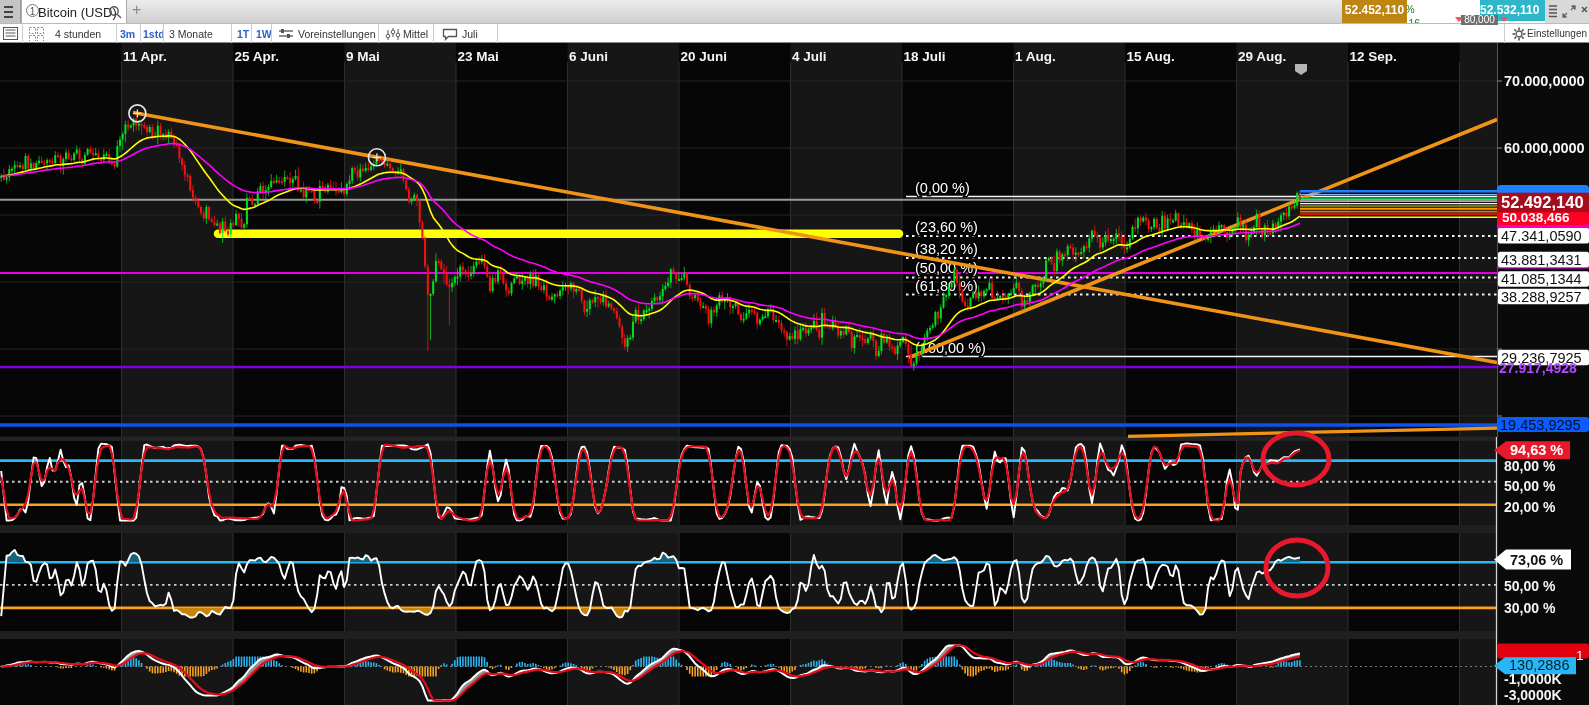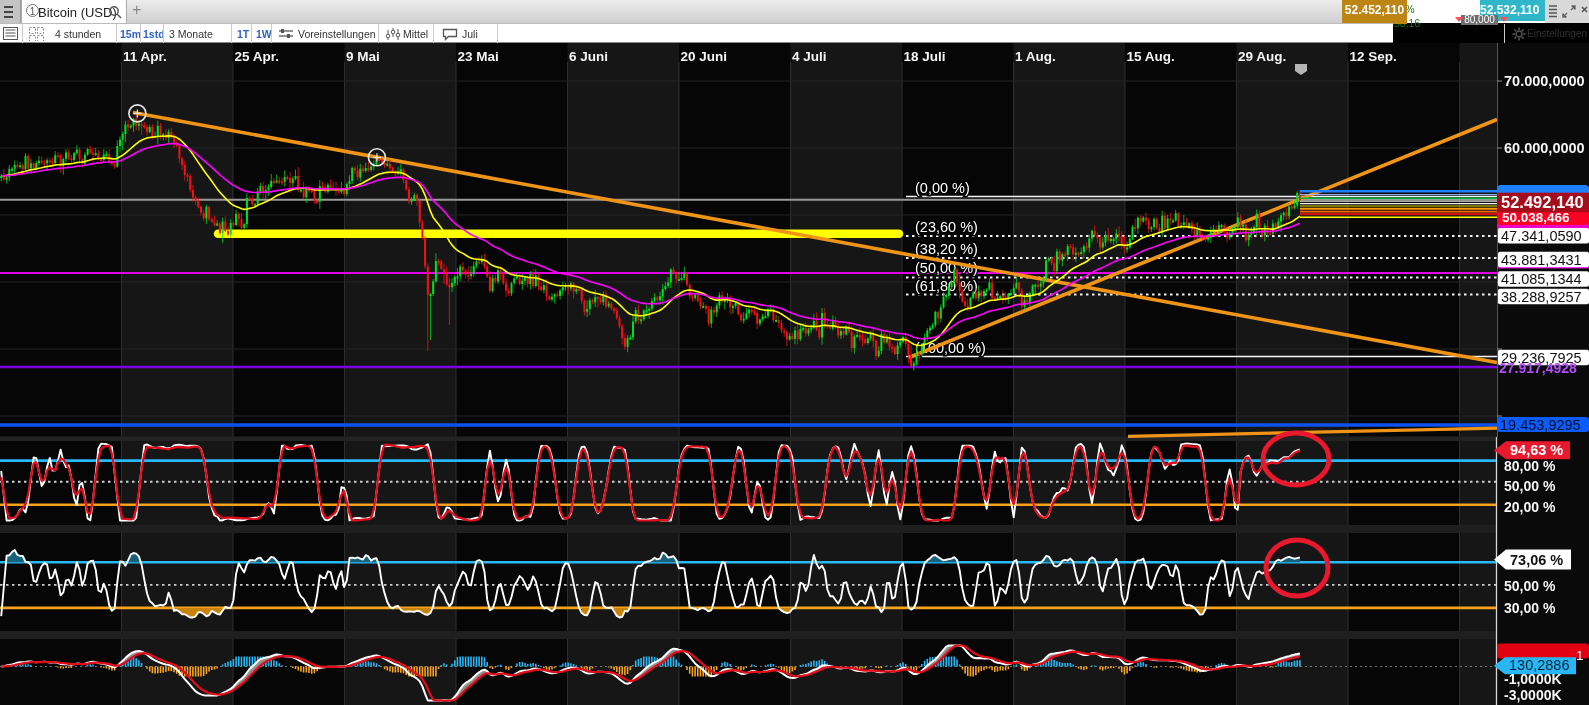--- a/index.html
+++ b/index.html
@@ -11,21 +11,21 @@
 .plus{position:absolute;left:132px;top:1px;font-size:16px;color:#888}
 .quote{position:absolute;left:1367px;top:0;width:222px;height:23px;background:#fff}
 .pct{position:absolute;left:1370px;top:3px;color:#1a7a1a;font-size:10.5px;line-height:13px}
 .pct .tri{color:#1a7a1a;font-size:9px}
 .bid{position:absolute;left:1342px;top:0;width:65px;height:23.5px;background:#bd8512;color:#fff;font-weight:bold;font-size:12px;text-align:center;line-height:21px}
 .ask{position:absolute;left:1480px;top:0;width:65px;height:21px;background:#2fb6c9;color:#fff;font-weight:bold;font-size:12px;line-height:21px}
 .chip{position:absolute;left:1461px;top:15px;width:37px;height:9.5px;background:#6f6f6f;color:#fff;font-size:10px;text-align:center;line-height:9.5px;z-index:5}
 .tri-dn1{position:absolute;left:1455px;top:17px;width:0;height:0;border-left:4px solid transparent;border-right:4px solid transparent;border-top:5px solid #ff5050;z-index:6}
 .tri-dn2{position:absolute;left:1500px;top:17px;width:0;height:0;border-left:4px solid transparent;border-right:4px solid transparent;border-top:5px solid #ff5050;z-index:6}
 .wicons{position:absolute;left:1545px;top:0;width:44px;height:23px;background:#d9d9d9;color:#666;font-size:11px}
-.row2{position:absolute;left:0;top:23px;width:1393px;height:20px;background:#fff;border-top:1px solid #bbb;border-bottom:1px solid #888;font-size:10.5px;color:#333}
+.row2{position:absolute;left:0;top:23px;width:1589px;height:20px;background:#fff;border-top:1px solid #bbb;border-bottom:1px solid #888;font-size:10.5px;color:#333}
 .it{position:absolute;top:4px}
 .sep{position:absolute;top:0;width:1px;height:19px;background:#ccc}
 .blue{color:#2f62c8;font-weight:bold;font-size:10.5px}
 .chartsvg{position:absolute;left:0;top:43px;display:block}
 </style></head><body>
 <div class="row1">
  <div class="burger">
       <div style="margin-top:6px"></div>
       <div></div>
       <div></div>
@@ -75,21 +75,21 @@
  <svg width="15" height="14" style="position:absolute;left:29px;top:3px" viewBox="0 0 15 14">
       <g stroke="#888" stroke-dasharray="2,1.5" fill="none">
         <rect x="0.5" y="0.5" width="6" height="6"></rect>
         <rect x="8.5" y="0.5" width="6" height="6"></rect>
         <rect x="0.5" y="8.5" width="6" height="6"></rect>
         <rect x="8.5" y="8.5" width="6" height="6"></rect>
       </g>
     </svg>
  <span class="it" style="left:55px">4 stunden</span>
  <div class="sep" style="left:116px"></div>
- <span class="it blue" style="left:120px">15m</span>
+ <span class="it blue" style="left:120px">3m</span>
  <div class="sep" style="left:140px"></div>
  <span class="it blue" style="left:143px">1std</span>
  <div class="sep" style="left:163px"></div>
  <span class="it" style="left:169px">3 Monate</span>
  <div class="sep" style="left:231px"></div>
  <span class="it blue" style="left:237px">1T</span>
  <div class="sep" style="left:251px"></div>
  <span class="it blue" style="left:256px">1W</span>
  <div class="sep" style="left:271px"></div>
  <svg width="14" height="12" style="position:absolute;left:279px;top:4px" viewBox="0 0 14 12">

